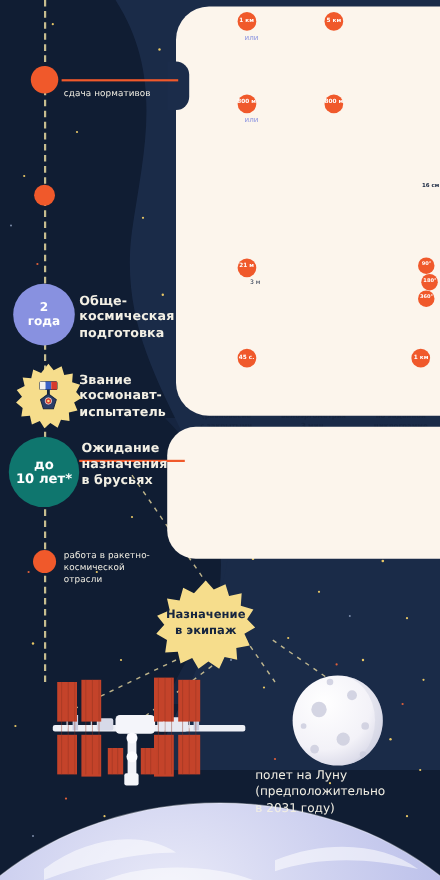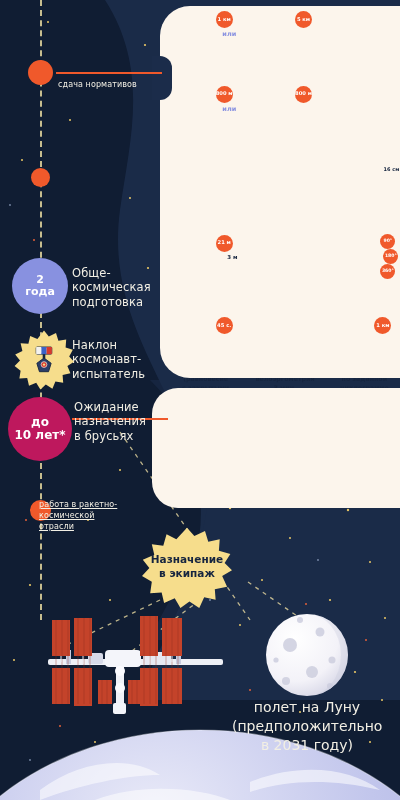--- a/index.html
+++ b/index.html
@@ -32,33 +32,33 @@
     display: flex; align-items: center; justify-content: center;
     border-radius: 50%;
     color: #fff;
     font-weight: bold;
     text-align: center;
     line-height: 1.05;
     z-index: 5;
   }
   .node.dot-sm { background: #f0592b; }
   .node.blue   { background: #8891e0; }
-  .node.orange { background: #be185d; }
+  .node.orange { background: #0f766e; }
 
   .tl-label {
     position: absolute;
     color: #f2efe4;
     font-size: 8px;
     line-height: 1.35;
     z-index: 5;
     letter-spacing: .1px;
   }
   .tl-label.big {
     font-size: 11.5px;
-    font-weight: normal;
+    font-weight: bold;
     line-height: 1.25;
   }
   .tl-connector {
     position: absolute;
     height: 1.5px;
     background: #f0592b;
     z-index: 4;
   }
 
   
@@ -140,21 +140,21 @@
     color: #16253f;
     font-size: 6.3px;
     line-height: 1.3;
     font-weight: 600;
   }
   .cap .val { color: #f0592b; display: block; }
   .or {
     position: absolute;
     color: #8891e0;
     font-size: 6.5px;
-    font-weight: 700;
+    font-weight: 400;
     z-index: 6;
   }
 
   
   .legend-grid {
     position: absolute;
     left: 168px; top: 396px;
     width: 232px;
     display: grid;
     grid-template-columns: 1fr 1fr;
@@ -169,22 +169,21 @@
     position: absolute;
     left: 170px; top: 464px; width: 226px;
     color: #16253f; font-size: 6.6px; line-height: 1.5;
   }
   .footnote .star { color: #16253f; font-size: 8px; vertical-align: super; }
 
   
   .scene-label {
     position: absolute;
     color: #f2efe4;
-    font-size: 14px;
-    text-align: center;
+    font-size: 11px;
     line-height: 1.35;
     z-index: 7;
   }
 </style>
 </head>
 <body>
 
 <div id="stage">
 
   <svg class="bg-svg" viewBox="0 0 400 800">
@@ -357,33 +356,33 @@
       <rect x="8" y="3" width="24" height="11" rx="1.5" fill="#f4f2ee" stroke="#16253f" stroke-width="1.4"></rect>
       <rect x="8" y="3" width="8" height="11" fill="#f4f2ee"></rect>
       <rect x="16" y="3" width="8" height="11" fill="#3b63c8"></rect>
       <rect x="24" y="3" width="8" height="11" fill="#d8392c"></rect>
       <rect x="18" y="14" width="4" height="7" fill="#16253f"></rect>
       <path d="M20 20 L31 28 L27 41 L13 41 L9 28 Z" fill="#2b3d68" stroke="#16253f" stroke-width="1.4"></path>
       <circle cx="20" cy="30" r="4.5" fill="#d8392c" stroke="#f4f2ee" stroke-width="1"></circle>
       <circle cx="20" cy="30" r="1.8" fill="#f6dd8c"></circle>
     </svg>
   </div>
-  <div class="tl-label big" style="left:72px;top:338px;width:88px;white-space:pre-line;">Наклон
+  <div class="tl-label big" style="left:72px;top:338px;width:88px;white-space:pre-line;">Звание
 космонавт-
 испытатель</div>
 
   <div class="tl-connector" style="left:72px;top:418px;width:96px;"></div>
   <div class="node orange" style="left:8px;top:397px;width:64px;height:64px;font-size:12px;white-space:pre-line;">до
 10 лет*</div>
   <div class="tl-label big" style="left:74px;top:400px;width:88px;white-space:pre-line;">Ожидание
 назначения
 в брусьях</div>
 
   <div class="node dot-sm" style="left:30px;top:500px;width:21px;height:21px;"></div>
-  <div class="tl-label" style="left:39px;top:500px;width:105px;white-space:pre-line;text-decoration:underline;">работа в ракетно-
+  <div class="tl-label" style="left:58px;top:500px;width:105px;white-space:pre-line;">работа в ракетно-
 космической
 отрасли</div>
 
 
   <div class="burst" style="left:142px;top:527px;width:90px;height:80px;font-size:10.5px;line-height:1.3;">
     <svg class="burst-bg" viewBox="0 0 110 100" preserveAspectRatio="none">
       <path d="M55 1 L64 11 L77 5 L81 18 L95 15 L94 29 L108 33 L101 44 L110 53
                L98 60 L104 73 L89 76 L90 89 L76 86 L70 99 L58 91 L47 99 L40 87
                L27 93 L24 80 L10 81 L12 67 L0 60 L9 50 L1 40 L15 34 L12 21
                L26 23 L30 9 L42 15 Z" fill="#f6dd8c"></path>

